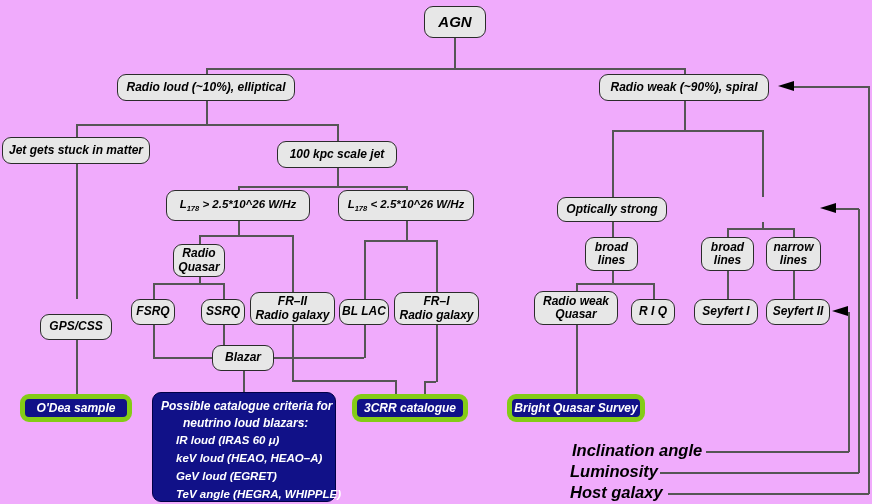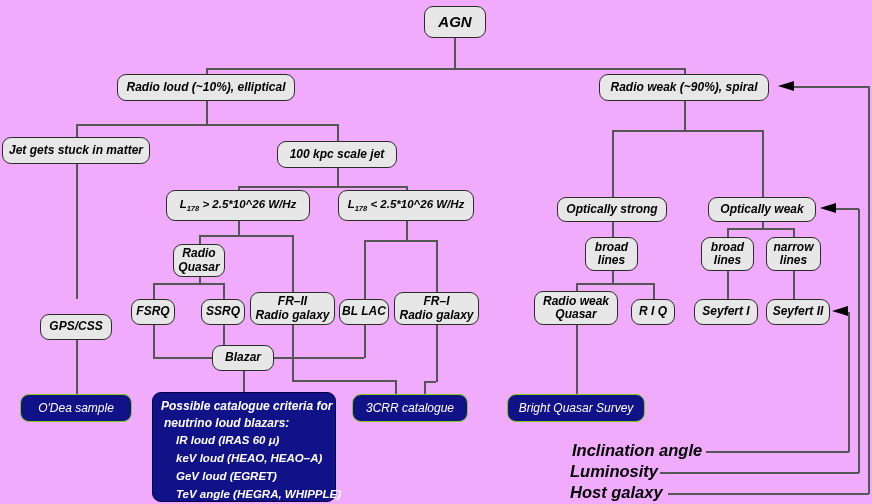--- a/index.html
+++ b/index.html
@@ -10,33 +10,33 @@
   .node{
     position:absolute;box-sizing:border-box;
     background:#e7e7e7;border:1.6px solid #2b2b2b;border-radius:9px;
     display:flex;flex-direction:column;align-items:center;justify-content:center;
     font-style:italic;font-weight:bold;color:#000;font-size:12px;line-height:1.12;
     text-align:center;white-space:nowrap;
   }
   .node .sub{font-size:7.5px;vertical-align:-3px;}
   .sample{
     position:absolute;box-sizing:border-box;
-    background:#111188;border:1px solid #84cc16;border-radius:9px;
+    background:#111188;border:5px solid #84cc16;border-radius:9px;
     display:flex;align-items:center;justify-content:center;
-    font-style:italic;font-weight:normal;color:#fff;font-size:12px;
+    font-style:italic;font-weight:bold;color:#fff;font-size:12px;
     white-space:nowrap;text-align:center;
   }
   .criteria{
     position:absolute;box-sizing:border-box;
     background:#111188;border:1px solid #000046;border-radius:9px;
     color:#fff;font-style:italic;font-weight:bold;font-size:12px;
     padding:5px 6px 4px 8px;white-space:nowrap;
   }
   .criteria .row{line-height:16.5px;}
-  .criteria .row.ind1{padding-left:3px;}
+  .criteria .row.ind1{padding-left:3px;margin-left:19px;}
   .criteria .row.ind2{padding-left:15px;line-height:18px;font-size:11.5px;}
   .hl,.vl{position:absolute;background:#555;}
   .hl{height:1.5px;}
   .vl{width:1.5px;}
   .arrowhead{
     position:absolute;width:0;height:0;
     border-top:5.5px solid transparent;border-bottom:5.5px solid transparent;
     border-right:16px solid #000;
   }
   .annot{
@@ -177,23 +177,20 @@
   </div>
 
   <div class="node" style="left:212px;top:345px;width:62px;height:26px">
     <span>Blazar</span>
   </div>
 
   <div class="node" style="left:557px;top:197px;width:110px;height:25px">
     <span>Optically strong</span>
   </div>
 
-  <div class="node" style="left:708px;top:197px;width:108px;height:25px">
-    <span>Optically weak</span>
-  </div>
 
   <div class="node" style="left:585px;top:237px;width:53px;height:34px">
     <span>broad</span>
     <span>lines</span>
   </div>
 
   <div class="node" style="left:701px;top:237px;width:53px;height:34px">
     <span>broad</span>
     <span>lines</span>
   </div>

